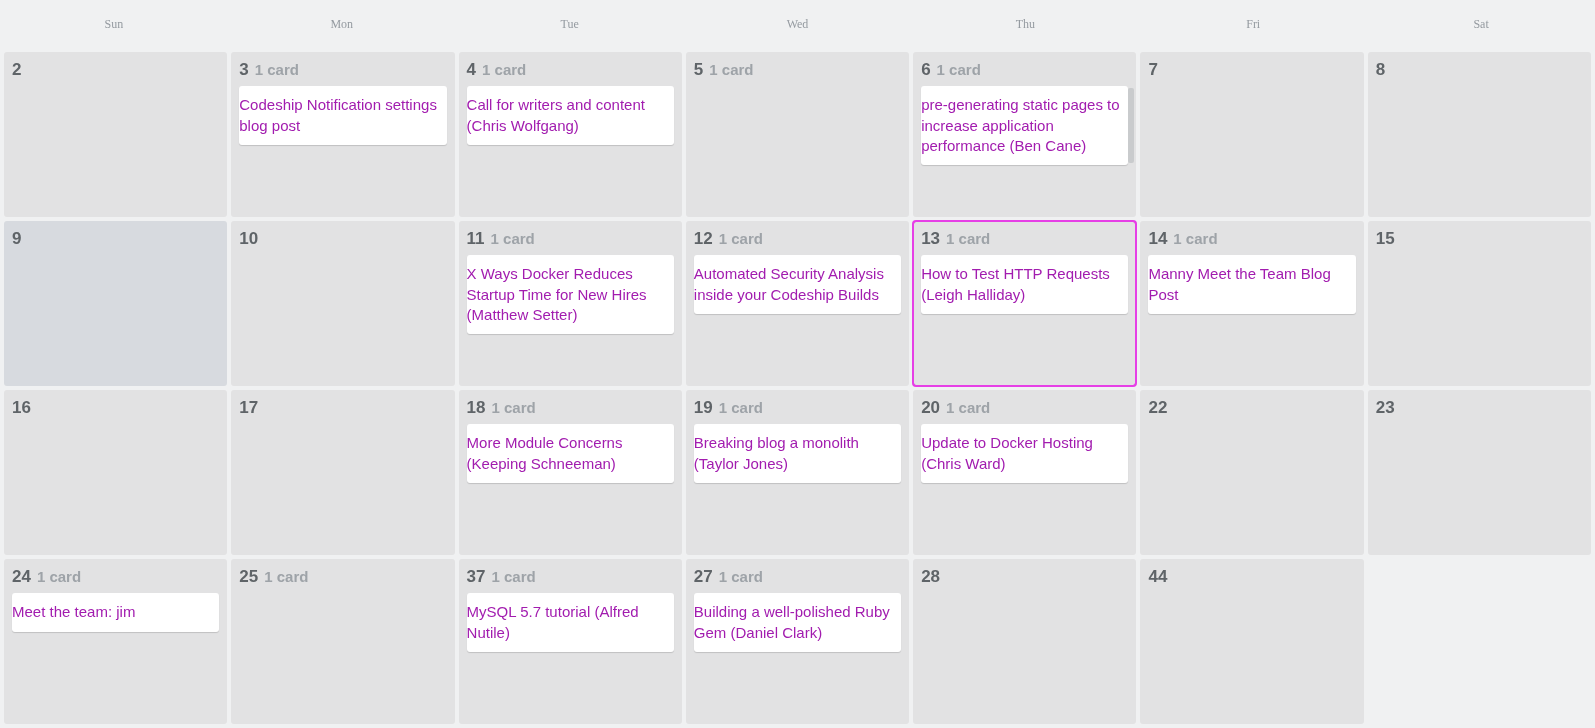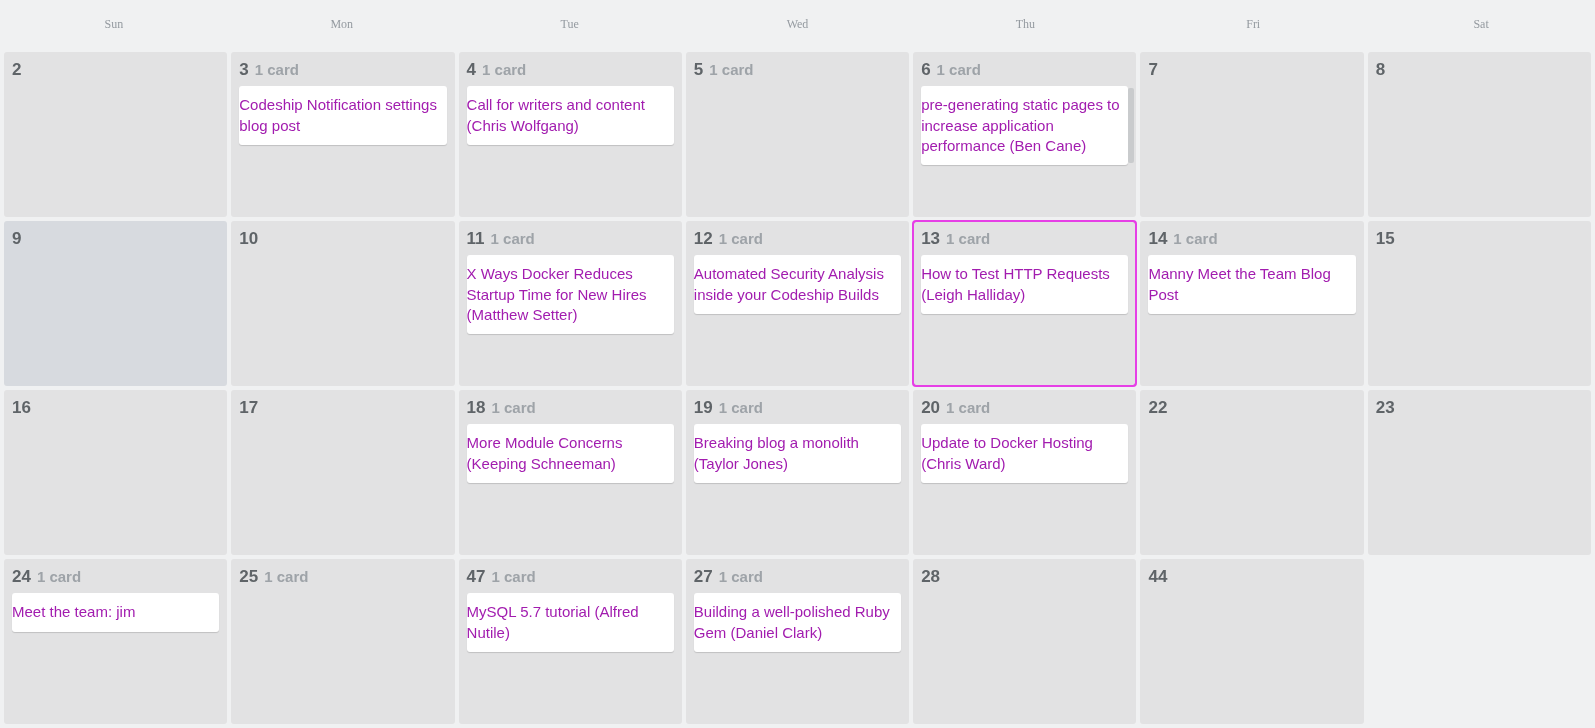--- a/index.html
+++ b/index.html
@@ -292,21 +292,21 @@
         </div>
       </div>
       <div class="day-cell">
         <div class="day-header">
           <span class="day-num">25</span>
           <span class="card-count">1 card</span>
         </div>
       </div>
       <div class="day-cell">
         <div class="day-header">
-          <span class="day-num">47</span>
+          <span class="day-num">37</span>
           <span class="card-count">1 card</span>
         </div>
         <div class="cards">
           <div class="card-wrap">
             <div class="card">MySQL 5.7 tutorial (Alfred Nutile)</div>
           </div>
         </div>
       </div>
       <div class="day-cell">
         <div class="day-header">

